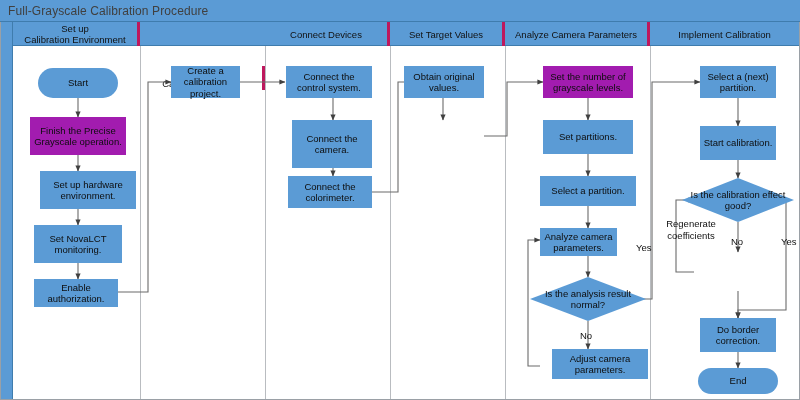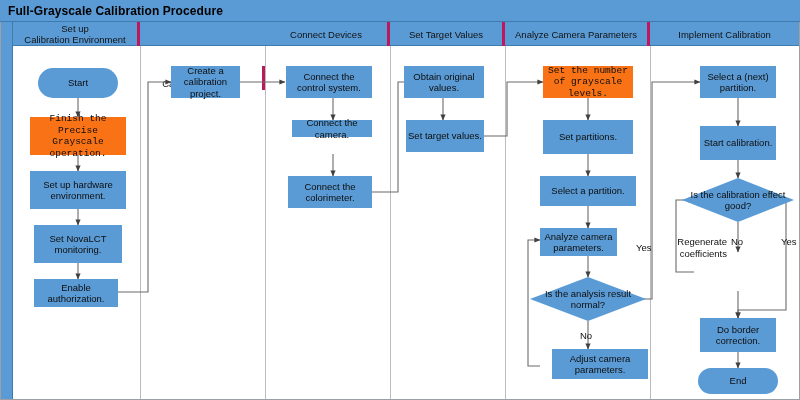--- a/index.html
+++ b/index.html
@@ -17,21 +17,21 @@
     box-sizing:border-box;border:1px solid #9aa0a6;
   }
 
   
   .titlebar{
     position:absolute;left:0;top:0;width:800px;height:22px;
     background:#5b9bd5;box-sizing:border-box;
     border-bottom:1px solid #3f7cad;
     display:flex;align-items:center;
   }
-  .titlebar span{font-size:12px;color:#000000;padding-left:8px;letter-spacing:.1px;font-weight:bold;}
+  .titlebar span{font-size:12px;color:#404040;padding-left:8px;letter-spacing:.1px;}
 
   
   .leftband{
     position:absolute;left:1px;top:22px;width:12px;height:377px;
     background:#5b9bd5;border-right:1px solid #3f7cad;box-sizing:border-box;
   }
 
   
   .headrow{
     position:absolute;left:13px;top:22px;width:786px;height:24px;
@@ -55,21 +55,21 @@
   .node{
     position:absolute;box-sizing:border-box;
     background:#5b9bd5;
     display:flex;align-items:center;justify-content:center;
     text-align:center;
     font-size:9.5px;line-height:11.5px;
     color:#0d0d0d;
     padding:1px 2px;
     z-index:5;
   }
-  .node.green{background:#f97316;font-family:Liberation Mono, monospace;}
+  .node.green{background:#a21caf;}
   .node.term{border-radius:999px;}
 
   .diamond{
     position:absolute;z-index:5;
   }
   .diamond svg{position:absolute;left:0;top:0;}
   .diamond .dlabel{
     position:absolute;left:0;top:0;width:100%;height:100%;
     display:flex;align-items:center;justify-content:center;
     text-align:center;font-size:9.5px;line-height:11px;color:#0d0d0d;
@@ -77,21 +77,21 @@
   }
 
   
   #wires{position:absolute;left:0;top:0;width:800px;height:400px;z-index:2;}
 
   
   .elabel{
     position:absolute;font-size:9.5px;color:#111;z-index:6;
     background:transparent;white-space:nowrap;
   }
-  .elabel.multi{white-space:normal;line-height:11.5px;text-align:right;margin-top:18px;}
+  .elabel.multi{white-space:normal;line-height:11.5px;text-align:center;}
 </style>
 </head>
 <body>
 
 <div id="root">
 
   <svg id="wires" viewBox="0 0 800 400" xmlns="http://www.w3.org/2000/svg">
     <defs>
       <marker id="ah" markerWidth="7" markerHeight="7" refX="5.6" refY="3" orient="auto" markerUnits="userSpaceOnUse">
         <path d="M0,0.4 L6,3 L0,5.6 z" fill="#404040"></path>
@@ -177,37 +177,36 @@
   <div class="lanesep" style="left:140px;"></div>
   <div class="lanesep" style="left:265px;"></div>
   <div class="lanesep" style="left:390px;"></div>
   <div class="lanesep" style="left:505px;"></div>
   <div class="lanesep" style="left:650px;"></div>
 
   <div class="node term" style="left:38px;top:68px;width:80px;height:30px;">Start</div>
 
   <div class="node green" style="left:30px;top:117px;width:96px;height:38px;">Finish the Precise Grayscale operation.</div>
 
-  <div class="node" style="left:30px;top:171px;width:96px;height:38px;">Set up hardware environment.</div>
+  <div class="node" style="left:40px;top:171px;width:96px;height:38px;">Set up hardware environment.</div>
 
   <div class="node" style="left:34px;top:225px;width:88px;height:38px;">Set NovaLCT monitoring.</div>
 
   <div class="node" style="left:34px;top:279px;width:84px;height:28px;">Enable authorization.</div>
 
   <div class="node" style="left:171px;top:66px;width:69px;height:32px;">Create a calibration project.</div>
 
   <div class="node" style="left:286px;top:66px;width:86px;height:32px;">Connect the control system.</div>
 
-  <div class="node" style="left:292px;top:120px;width:80px;height:17px;">Connect the camera.</div>
+  <div class="node" style="left:292px;top:120px;width:80px;height:48px;">Connect the camera.</div>
 
   <div class="node" style="left:288px;top:176px;width:84px;height:32px;">Connect the colorimeter.</div>
 
   <div class="node" style="left:404px;top:66px;width:80px;height:32px;">Obtain original values.</div>
 
-  <div class="node" style="left:406px;top:120px;width:78px;height:32px;">Set target values.</div>
 
   <div class="node green" style="left:543px;top:66px;width:90px;height:32px;">Set the number of grayscale levels.</div>
 
   <div class="node" style="left:543px;top:120px;width:90px;height:34px;">Set partitions.</div>
 
   <div class="node" style="left:540px;top:176px;width:96px;height:30px;">Select a partition.</div>
 
   <div class="node" style="left:540px;top:228px;width:77px;height:28px;">Analyze camera parameters.</div>
 
   <div class="diamond" style="left:530px;top:277px;width:116px;height:44px;">

